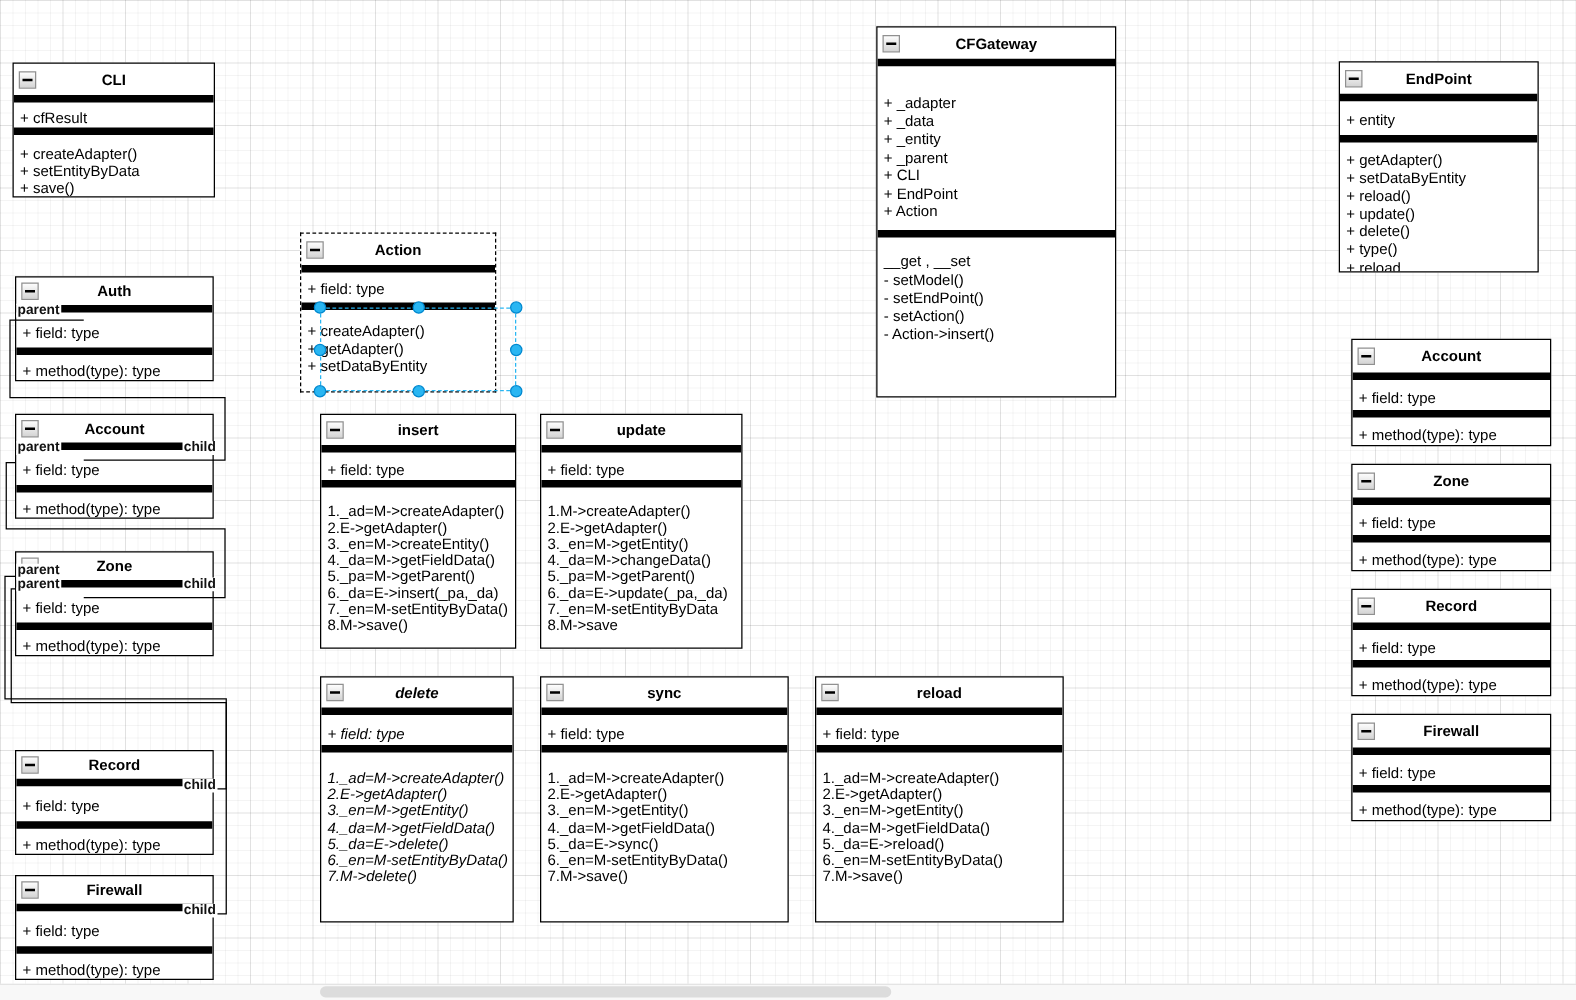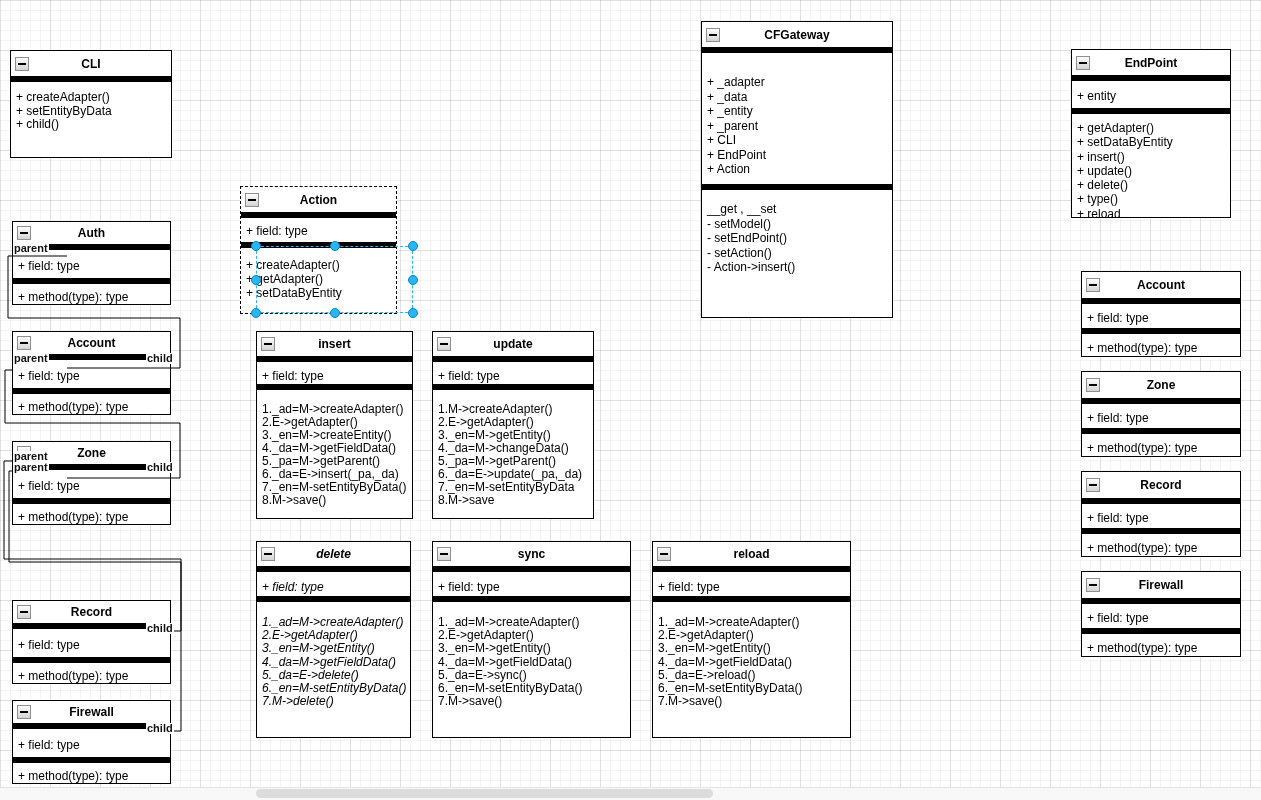--- a/index.html
+++ b/index.html
@@ -73,24 +73,27 @@
 <body>
 
 <div id="canvas" style="width: 1261px; height: 800px;">
     <div class="uml-box" style="left: 10px; top: 50px; width: 162px; height: 108px;">
       <div class="uml-title" style="height: 25px;">
         <div class="collapse-icon">
           <div class="collapse-minus"></div>
         </div>
         <div class="title-text">CLI</div>
       </div>
+      <div class="compartment" style="height: 26px; padding-top: 5px; line-height: 15px;">
+        <div class="member">+ cfResult</div>
+      </div>
       <div class="compartment" style="height: 57px; padding-top: 9px; line-height: 13.5px;">
         <div class="member">+ createAdapter()</div>
         <div class="member">+ setEntityByData</div>
-        <div class="member">+ child()</div>
+        <div class="member">+ save()</div>
       </div>
     </div>
     <div class="uml-box" style="left: 12px; top: 221px; width: 159px; height: 84px;">
       <div class="uml-title" style="height: 22px;">
         <div class="collapse-icon">
           <div class="collapse-minus"></div>
         </div>
         <div class="title-text">Auth</div>
       </div>
       <div class="compartment" style="height: 34px; padding-top: 9px; line-height: 14px;">
@@ -304,21 +307,21 @@
           <div class="collapse-minus"></div>
         </div>
         <div class="title-text">EndPoint</div>
       </div>
       <div class="compartment" style="height: 33px; padding-top: 8px; line-height: 14px;">
         <div class="member">+ entity</div>
       </div>
       <div class="compartment" style="height: 111px; padding-top: 7px; line-height: 14.3px;">
         <div class="member">+ getAdapter()</div>
         <div class="member">+ setDataByEntity</div>
-        <div class="member">+ insert()</div>
+        <div class="member">+ reload()</div>
         <div class="member">+ update()</div>
         <div class="member">+ delete()</div>
         <div class="member">+ type()</div>
         <div class="member">+ reload</div>
       </div>
     </div>
     <div class="uml-box" style="left: 1081px; top: 271px; width: 160px; height: 86px;">
       <div class="uml-title" style="height: 26px;">
         <div class="collapse-icon">
           <div class="collapse-minus"></div>

